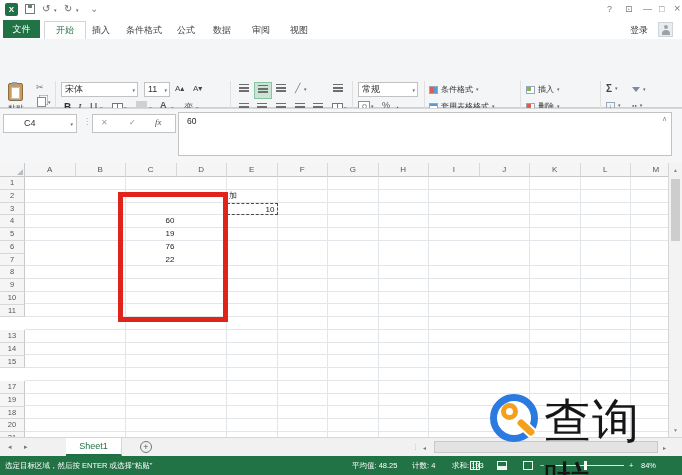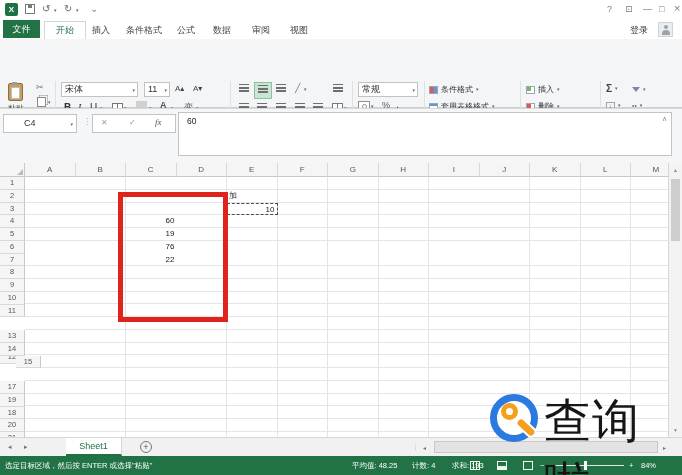--- a/index.html
+++ b/index.html
@@ -316,21 +316,21 @@
       <div class="abs rowhdr" style="top: 65px; height: 12.75px; line-height: 11.75px;">5</div>
       <div class="abs rowhdr" style="top: 77.75px; height: 12.75px; line-height: 11.75px;">6</div>
       <div class="abs rowhdr" style="top: 90.5px; height: 12.75px; line-height: 11.75px;">7</div>
       <div class="abs rowhdr" style="top: 103.25px; height: 12.75px; line-height: 11.75px;">8</div>
       <div class="abs rowhdr" style="top: 116px; height: 12.75px; line-height: 11.75px;">9</div>
       <div class="abs rowhdr" style="top: 128.75px; height: 12.75px; line-height: 11.75px;">10</div>
       <div class="abs rowhdr" style="top: 141.5px; height: 12.75px; line-height: 11.75px;">11</div>
       <div class="abs rowhdr" style="top: 168px; height: 12.75px; line-height: 11.75px; margin-top: 20px;">12</div>
       <div class="abs rowhdr" style="top: 167px; height: 12.75px; line-height: 11.75px;">13</div>
       <div class="abs rowhdr" style="top: 179.75px; height: 12.75px; line-height: 11.75px;">14</div>
-      <div class="abs rowhdr" style="top: 192.5px; height: 12.75px; line-height: 11.75px; margin-left: 16px;">15</div>
+      <div class="abs rowhdr" style="top: 192.5px; height: 12.75px; line-height: 11.75px;">15</div>
       <div class="abs rowhdr" style="top: 219px; height: 12.75px; line-height: 11.75px;">16</div>
       <div class="abs rowhdr" style="top: 218px; height: 12.75px; line-height: 11.75px;">17</div>
       <div class="abs rowhdr" style="top: 230.75px; height: 12.75px; line-height: 11.75px;">19</div>
       <div class="abs rowhdr" style="top: 243.5px; height: 12.75px; line-height: 11.75px;">18</div>
       <div class="abs rowhdr" style="top: 256.25px; height: 12.75px; line-height: 11.75px;">20</div>
       <div class="abs rowhdr" style="top: 269px; height: 12.75px; line-height: 11.75px;">21</div>
       <div class="abs cell" style="left: 227px; top: 26.75px; width: 50.5px; text-align: left;">加</div>
       <div class="abs cell ants" style="left: 227px; top: 39.5px; width: 50.5px; text-align: right;">10</div>
       <div class="abs cell" style="left: 126px; top: 52.25px; width: 50.5px; text-align: right;">60</div>
       <div class="abs cell" style="left: 126px; top: 65px; width: 50.5px; text-align: right;">19</div>

